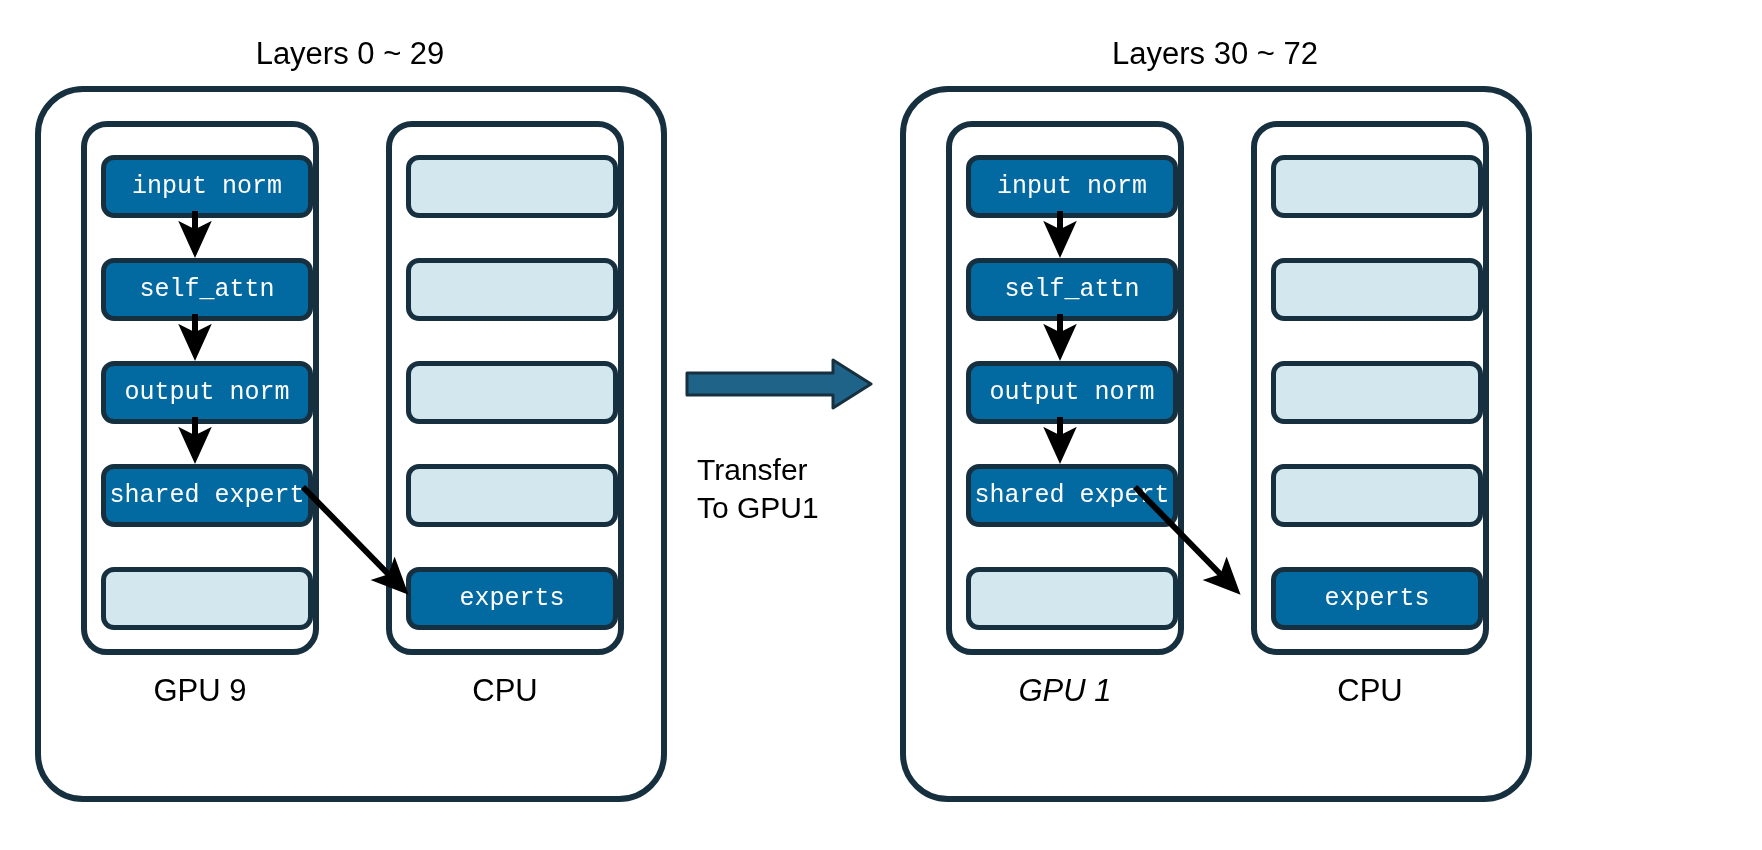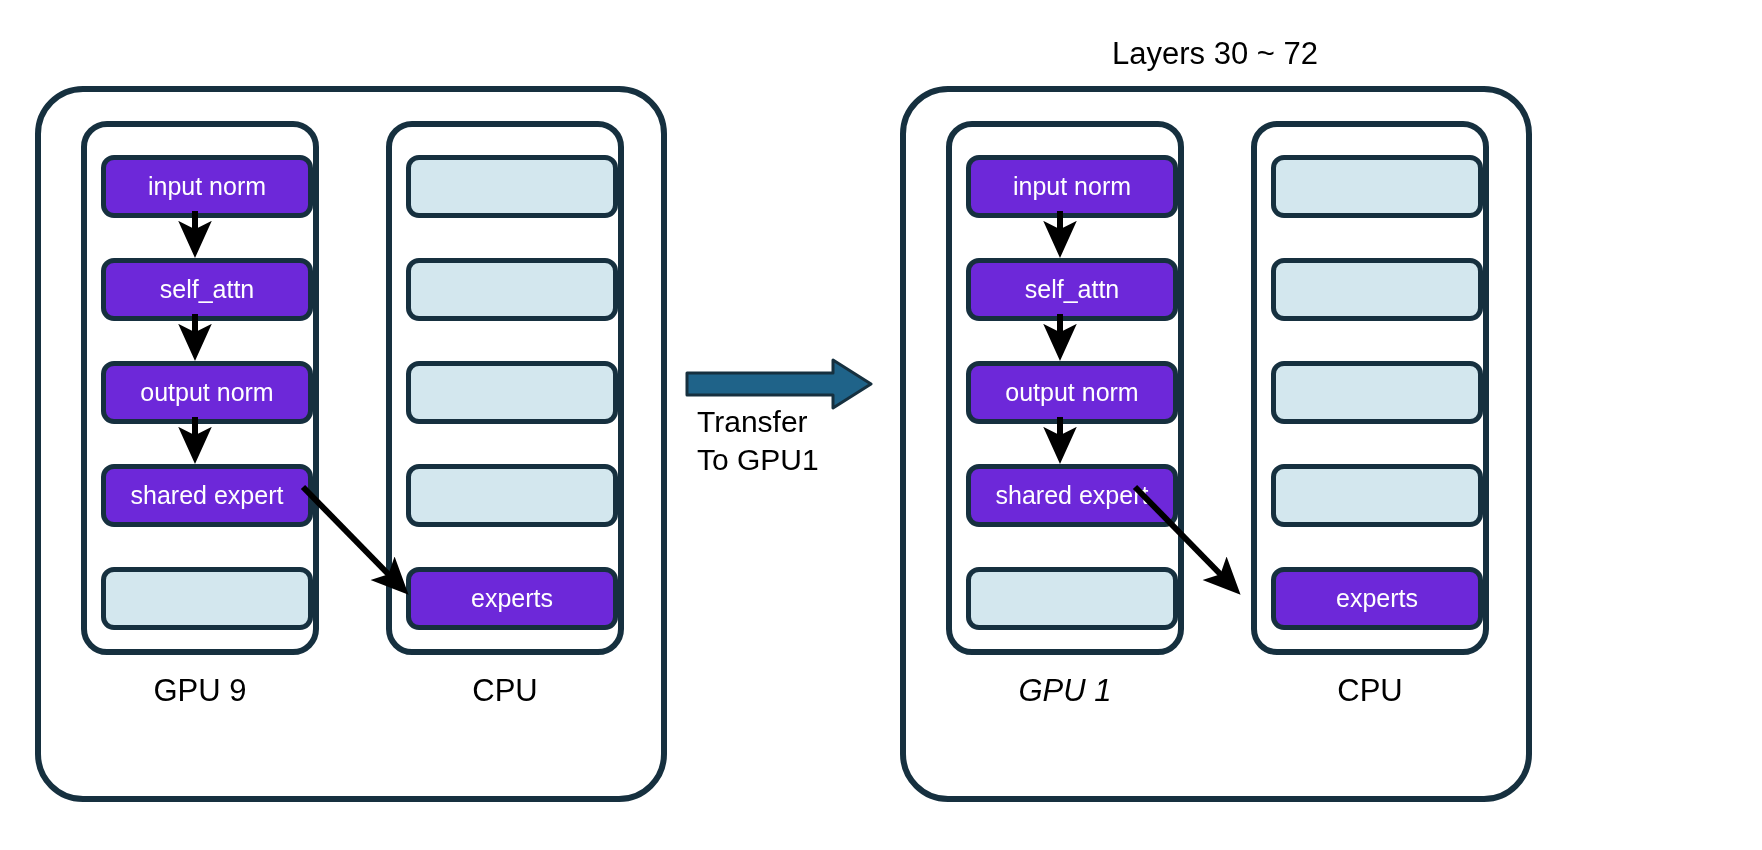--- a/index.html
+++ b/index.html
@@ -52,56 +52,58 @@
     box-sizing: border-box;
     border: 5px solid #16303F;
     border-radius: 13px;
     display: flex;
     align-items: center;
     justify-content: center;
     font-size: 25px;
     color: #ffffff;
     white-space: nowrap;
   }
-  .block.salmon { background: #6d28d9; }
+  .block.salmon { background: #0369a1; font-family: Liberation Mono, monospace; }
   .block.blue   { background: #D3E7EE; }
 
   
   .col-label {
     position: absolute;
     font-size: 31px;
     color: #000000;
     text-align: center;
     white-space: nowrap;
     line-height: 1;
   }
 
   
   .transfer-label {
     position: absolute;
     font-size: 30px;
     color: #000000;
     line-height: 1.28;
     white-space: nowrap;
+    margin-top: 48px;
   }
 
   svg.overlay {
     position: absolute;
     left: 0;
     top: 0;
     width: 1762px;
     height: 850px;
     pointer-events: none;
   }
 </style>
 </head>
 <body>
 
 <div id="canvas">
 
+  <div class="panel-title" style="left:35px; top:38px; width:630px;">Layers 0 ~ 29</div>
 
   <div class="device" style="left:35px; top:86px; width:632px; height:716px;">
 
     <div class="column" style="left:40px; top:29px; width:238px; height:534px;">
       <div class="block salmon" style="left:14px; top:28px; width:212px; height:63px;">input norm</div>
       <div class="block salmon" style="left:14px; top:131px; width:212px; height:63px;">self_attn</div>
       <div class="block salmon" style="left:14px; top:234px; width:212px; height:63px;">output norm</div>
       <div class="block salmon" style="left:14px; top:337px; width:212px; height:63px;">shared expert</div>
       <div class="block blue" style="left:14px; top:440px; width:212px; height:63px;"></div>
     </div>

